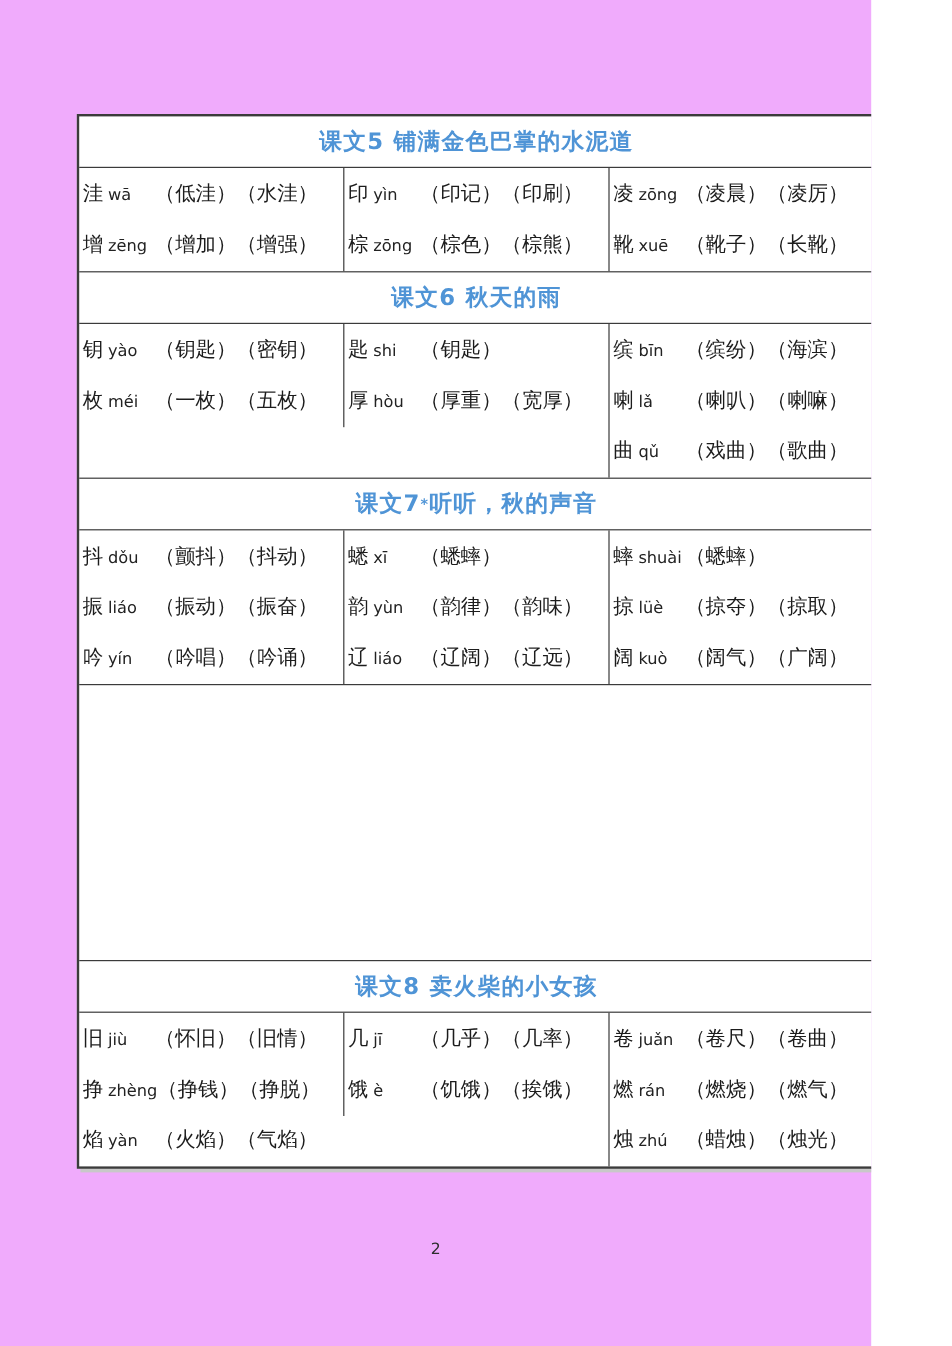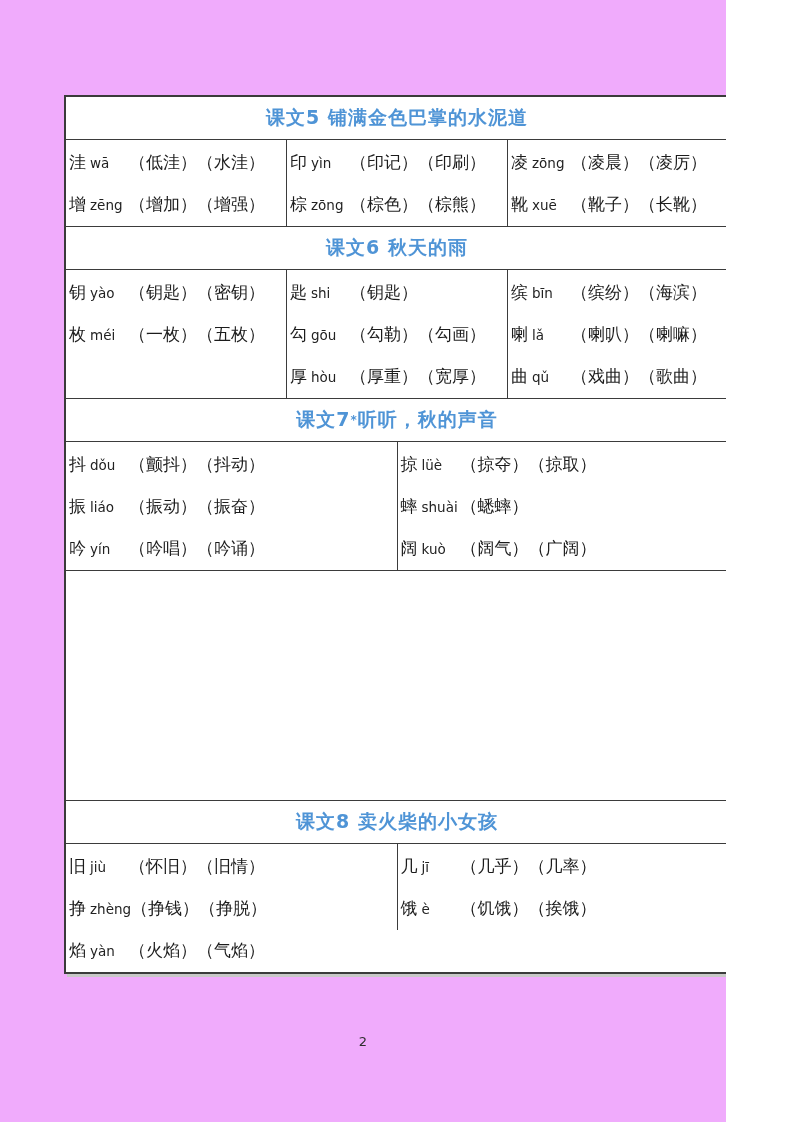--- a/index.html
+++ b/index.html
@@ -117,56 +117,65 @@
       <div class="section-header">
         <span>课文6 秋天的雨</span>
       </div>
       <div class="section-row">
         <div class="vocab-col">
           <div class="vocab-entry"><span class="entry-head"><span class="hanzi-text">钥</span><span class="pinyin-text">yào</span></span><span class="words-text">（钥匙）（密钥）</span></div>
           <div class="vocab-entry"><span class="entry-head"><span class="hanzi-text">枚</span><span class="pinyin-text">méi</span></span><span class="words-text">（一枚）（五枚）</span></div>
         </div>
         <div class="vocab-col">
           <div class="vocab-entry"><span class="entry-head"><span class="hanzi-text">匙</span><span class="pinyin-text">shi</span></span><span class="words-text">（钥匙）</span></div>
-          <div class="vocab-entry"><span class="entry-head"><span class="hanzi-text">勾</span><span class="pinyin-text">gōu</span></span><span class="words-text">（勾勒）（勾画）</span></div>
           <div class="vocab-entry"><span class="entry-head"><span class="hanzi-text">厚</span><span class="pinyin-text">hòu</span></span><span class="words-text">（厚重）（宽厚）</span></div>
         </div>
         <div class="vocab-col">
           <div class="vocab-entry"><span class="entry-head"><span class="hanzi-text">缤</span><span class="pinyin-text">bīn</span></span><span class="words-text">（缤纷）（海滨）</span></div>
           <div class="vocab-entry"><span class="entry-head"><span class="hanzi-text">喇</span><span class="pinyin-text">lǎ</span></span><span class="words-text">（喇叭）（喇嘛）</span></div>
           <div class="vocab-entry"><span class="entry-head"><span class="hanzi-text">曲</span><span class="pinyin-text">qǔ</span></span><span class="words-text">（戏曲）（歌曲）</span></div>
         </div>
       </div>
       <div class="section-header">
         <span>课文7</span>
         <sup>*</sup>
         <span> 听听，秋的声音</span>
       </div>
       <div class="section-row">
         <div class="vocab-col">
           <div class="vocab-entry"><span class="entry-head"><span class="hanzi-text">抖</span><span class="pinyin-text">dǒu</span></span><span class="words-text">（颤抖）（抖动）</span></div>
           <div class="vocab-entry"><span class="entry-head"><span class="hanzi-text">振</span><span class="pinyin-text">liáo</span></span><span class="words-text">（振动）（振奋）</span></div>
           <div class="vocab-entry"><span class="entry-head"><span class="hanzi-text">吟</span><span class="pinyin-text">yín</span></span><span class="words-text">（吟唱）（吟诵）</span></div>
         </div>
         <div class="vocab-col">
+          <div class="vocab-entry"><span class="entry-head"><span class="hanzi-text">蟋</span><span class="pinyin-text">xī</span></span><span class="words-text">（蟋蟀）</span></div>
+          <div class="vocab-entry"><span class="entry-head"><span class="hanzi-text">韵</span><span class="pinyin-text">yùn</span></span><span class="words-text">（韵律）（韵味）</span></div>
+          <div class="vocab-entry"><span class="entry-head"><span class="hanzi-text">辽</span><span class="pinyin-text">liáo</span></span><span class="words-text">（辽阔）（辽远）</span></div>
+        </div>
+        <div class="vocab-col">
+          <div class="vocab-entry"><span class="entry-head"><span class="hanzi-text">蟀</span><span class="pinyin-text">shuài</span></span><span class="words-text">（蟋蟀）</span></div>
           <div class="vocab-entry"><span class="entry-head"><span class="hanzi-text">掠</span><span class="pinyin-text">lüè</span></span><span class="words-text">（掠夺）（掠取）</span></div>
-          <div class="vocab-entry"><span class="entry-head"><span class="hanzi-text">蟀</span><span class="pinyin-text">shuài</span></span><span class="words-text">（蟋蟀）</span></div>
           <div class="vocab-entry"><span class="entry-head"><span class="hanzi-text">阔</span><span class="pinyin-text">kuò</span></span><span class="words-text">（阔气）（广阔）</span></div>
         </div>
       </div>
       <div class="section-spacer"></div>
       <div class="section-header">
         <span>课文8 卖火柴的小女孩</span>
       </div>
       <div class="section-row">
         <div class="vocab-col">
           <div class="vocab-entry"><span class="entry-head"><span class="hanzi-text">旧</span><span class="pinyin-text">jiù</span></span><span class="words-text">（怀旧）（旧情）</span></div>
           <div class="vocab-entry"><span class="entry-head"><span class="hanzi-text">挣</span><span class="pinyin-text">zhèng</span></span><span class="words-text">（挣钱）（挣脱）</span></div>
           <div class="vocab-entry"><span class="entry-head"><span class="hanzi-text">焰</span><span class="pinyin-text">yàn</span></span><span class="words-text">（火焰）（气焰）</span></div>
         </div>
         <div class="vocab-col">
           <div class="vocab-entry"><span class="entry-head"><span class="hanzi-text">几</span><span class="pinyin-text">jī</span></span><span class="words-text">（几乎）（几率）</span></div>
           <div class="vocab-entry"><span class="entry-head"><span class="hanzi-text">饿</span><span class="pinyin-text">è</span></span><span class="words-text">（饥饿）（挨饿）</span></div>
         </div>
+        <div class="vocab-col">
+          <div class="vocab-entry"><span class="entry-head"><span class="hanzi-text">卷</span><span class="pinyin-text">juǎn</span></span><span class="words-text">（卷尺）（卷曲）</span></div>
+          <div class="vocab-entry"><span class="entry-head"><span class="hanzi-text">燃</span><span class="pinyin-text">rán</span></span><span class="words-text">（燃烧）（燃气）</span></div>
+          <div class="vocab-entry"><span class="entry-head"><span class="hanzi-text">烛</span><span class="pinyin-text">zhú</span></span><span class="words-text">（蜡烛）（烛光）</span></div>
+        </div>
       </div>
     </div>
   <div class="page-number">2</div>
 </div>
 
 </body></html>

